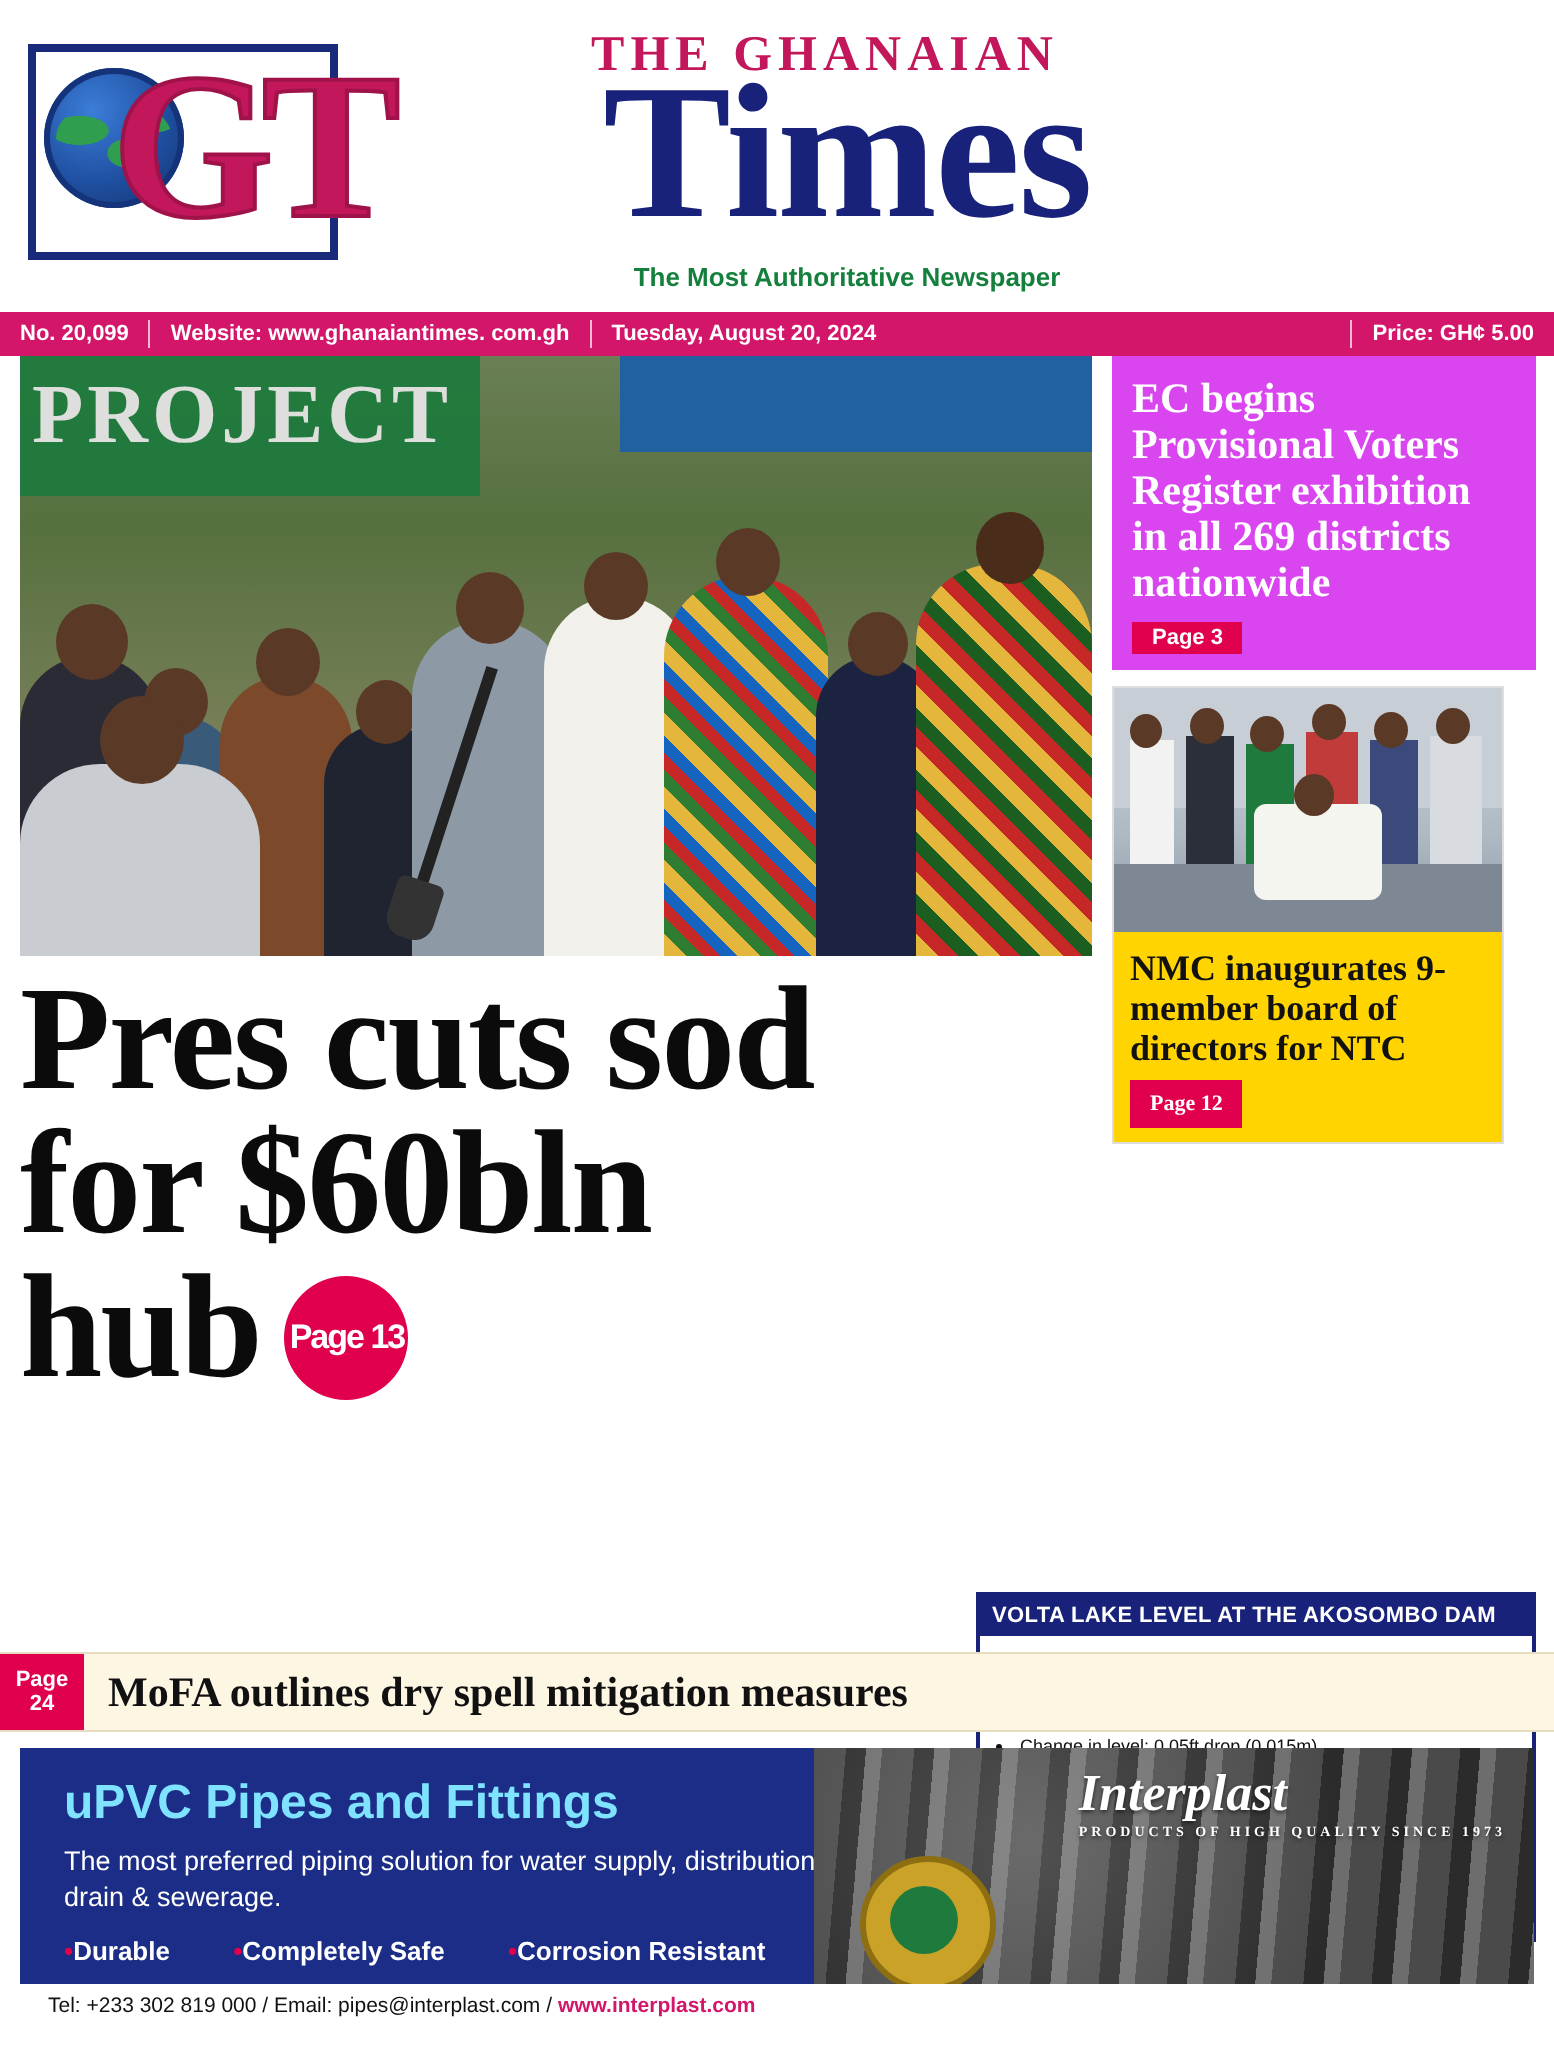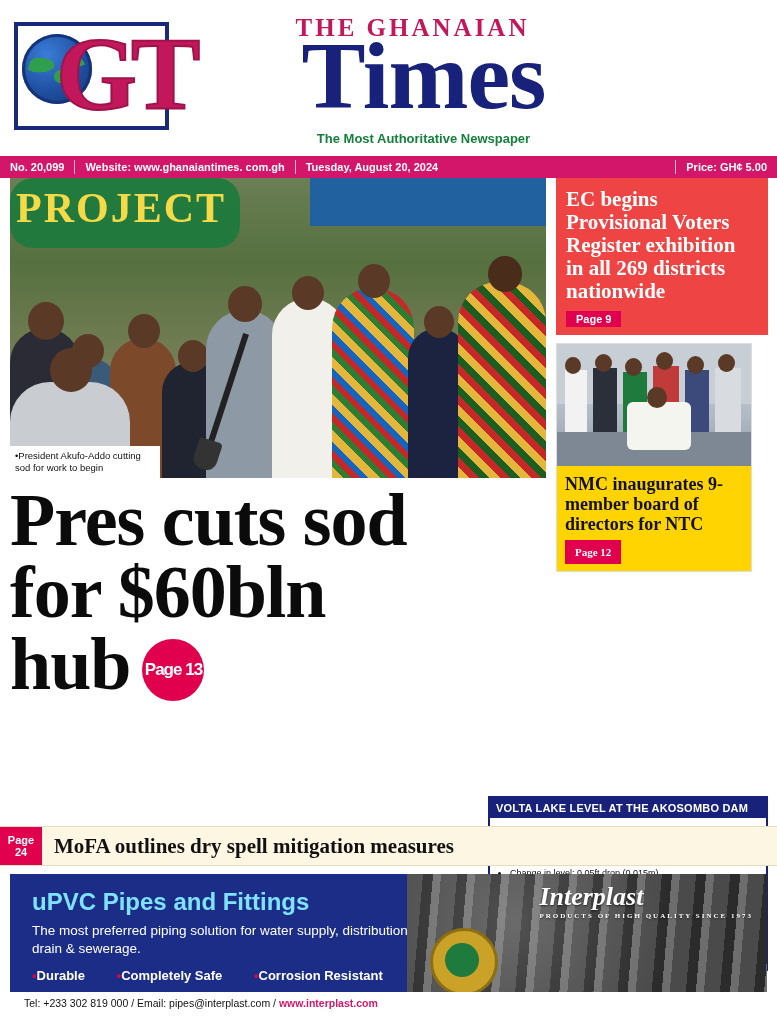--- a/index.html
+++ b/index.html
@@ -68,23 +68,23 @@
   .left-col{position:absolute;left:10px;top:0;width:536px;}
   .right-col{position:absolute;left:556px;top:0;width:212px;}
 
   
   .lead-photo{
     position:relative;width:536px;height:300px;overflow:hidden;
     background:linear-gradient(180deg,#6a7f55 0%,#56703f 28%,#9a8f72 100%);
   }
   .lead-photo .banner{
     position:absolute;left:0;top:0;width:230px;height:70px;
-    background:#1f7a3d;color:#fde047;font-family:"Liberation Serif",serif;
+    background:#1f7a3d;color:#e5e5e5;font-family:"Liberation Serif",serif;
     font-weight:bold;font-size:42px;letter-spacing:2px;padding:6px 0 0 6px;
-    box-sizing:border-box;opacity:.95;border-radius:23px;
+    box-sizing:border-box;opacity:.95;
   }
   .lead-photo .banner2{
     position:absolute;left:300px;top:0;width:236px;height:48px;
     background:#1b5ea8;opacity:.9;
   }
   .crowd{position:absolute;left:0;bottom:0;width:536px;height:250px;}
   .person{position:absolute;bottom:0;border-radius:40px 40px 0 0;}
   .head{position:absolute;border-radius:50%;background:#5a3a26;}
   .soil{
     position:absolute;left:120px;bottom:0;width:300px;height:70px;
@@ -112,21 +112,21 @@
   .headline .line{display:block;}
   .page-badge{
     display:inline-flex;align-items:center;justify-content:center;text-align:center;
     width:62px;height:62px;border-radius:50%;background:#e0004d;color:#fff;
     font-family:"Liberation Sans",sans-serif;font-size:17px;line-height:17px;
     font-weight:bold;vertical-align:14px;margin-left:12px;
   }
 
   
   .ec-box{
-    width:212px;background:#ef4444;color:#fff;padding:10px 10px 8px 10px;
+    width:212px;background:#d946ef;color:#fff;padding:10px 10px 8px 10px;
     box-sizing:border-box;
   }
   .ec-box .t{
     font-family:"Liberation Serif", serif;font-weight:bold;
     font-size:21px;line-height:23px;
   }
   .pill{
     display:inline-block;margin-top:8px;background:#e0004d;color:#fff;
     font-size:11px;font-weight:bold;padding:2px 10px;
   }
@@ -274,37 +274,36 @@
           <div class="head" style="left:414px;bottom:140px;width:30px;height:32px;"></div>
           <div class="person" style="left:448px;width:88px;height:196px;background:
               repeating-linear-gradient(45deg,#e4b63c 0 8px,#c62828 8px 15px,#1b5e20 15px 22px);"></div>
           <div class="head" style="left:478px;bottom:186px;width:34px;height:36px;background:#4a2c1a;"></div>
           <div class="person" style="left:0px;width:120px;height:96px;background:#c9ccd1;"></div>
           <div class="head" style="left:40px;bottom:86px;width:42px;height:44px;"></div>
         </div>
 
         <div class="shovel"></div>
 
-        <div class="photo-caption">•President Akufo-Addo cutting sod for work to begin</div>
       </div>
 
       <div class="headline">
         <span class="line">Pres cuts sod</span>
         <span class="line">for $60bln</span>
         <span class="line">
           <span>hub</span><span class="page-badge"><span>Page</span>&nbsp;<span>13</span></span>
         </span>
       </div>
     </div>
 
     <div class="right-col">
 
       <div class="ec-box">
         <div class="t">EC begins Provisional Voters Register exhibition in all 269 districts nationwide</div>
-        <span class="pill">Page 9</span>
+        <span class="pill">Page 3</span>
       </div>
 
       <div class="nmc-box">
         <div class="nmc-photo">
           <div class="wall"></div>
           <div class="floor"></div>
           <div style="position:absolute;left:8px;bottom:34px;width:22px;height:62px;background:#f2f2f2;"></div>
           <div style="position:absolute;left:8px;bottom:92px;width:16px;height:17px;border-radius:50%;background:#5a3a26;"></div>
           <div style="position:absolute;left:36px;bottom:34px;width:24px;height:64px;background:#2b2f3a;"></div>
           <div style="position:absolute;left:38px;bottom:94px;width:17px;height:18px;border-radius:50%;background:#5a3a26;"></div>

